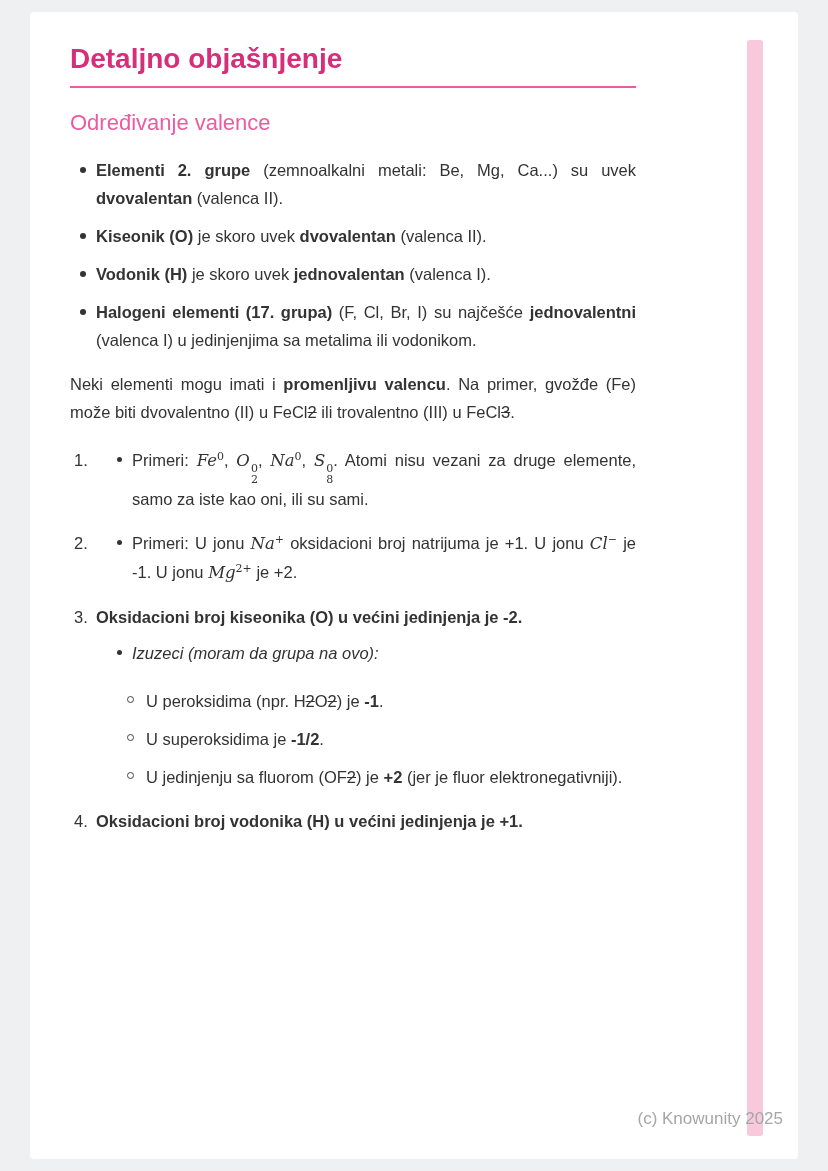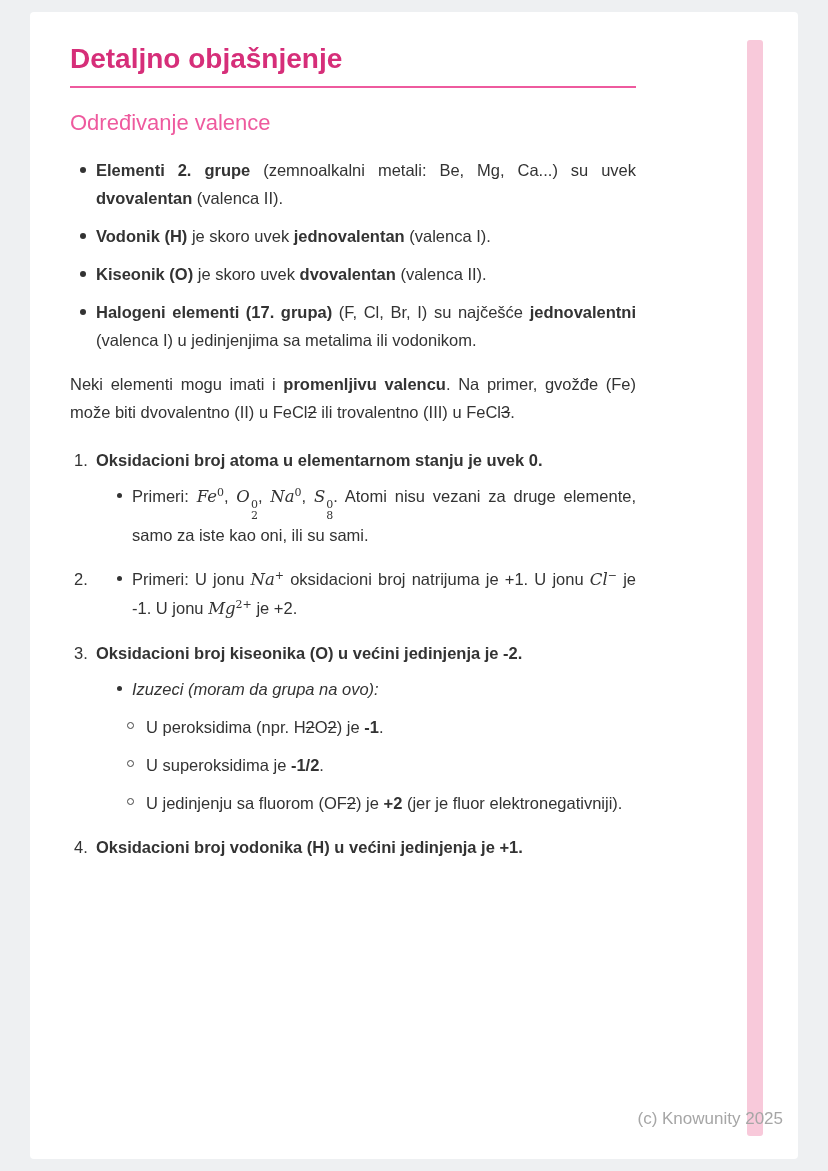--- a/index.html
+++ b/index.html
@@ -102,21 +102,21 @@
   }
   ul.sub > li::before {
     content: "";
     position: absolute; left: -15px; top: 11px;
     width: 5px; height: 5px; border-radius: 50%;
     background: var(--text, #333333);
   }
 
   ul.subsub {
     list-style: none;
-    margin: 10px 0 0;
+    margin: 20px 0 0;
     padding: 0 0 0 14px;
     font-style: normal;
   }
   ul.subsub > li {
     position: relative;
     margin-bottom: 10px;
     text-align: justify;
   }
   ul.subsub > li::before {
     content: "";
@@ -162,32 +162,31 @@
   <div class="accent-strip"></div>
 
   <div class="content">
     <h1>Detaljno objašnjenje</h1>
     <div class="title-rule"></div>
 
     <h2>Određivanje valence</h2>
 
     <ul class="bullets">
       <li><b>Elementi 2. grupe</b> (zemnoalkalni metali: Be, Mg, Ca...) su uvek <b>dvovalentan</b> (valenca II).</li>
+      <li><b>Kiseonik (O)</b> je skoro uvek <b>dvovalentan</b> (valenca II).</li>
       <li><b>Vodonik (H)</b> je skoro uvek <b>jednovalentan</b> (valenca I).</li>
-      <li><b>Kiseonik (O)</b> je skoro uvek <b>dvovalentan</b> (valenca II).</li>
       <li><b>Halogeni elementi (17. grupa)</b> (F, Cl, Br, I) su najčešće <b>jednovalentni</b> (valenca I) u jedinjenjima sa metalima ili vodonikom.</li>
     </ul>
 
     <p class="outro">Neki elementi mogu imati i <b>promenljivu valencu</b>. Na primer, gvožđe (Fe) može biti dvovalentno (II) u FeCl<s>2</s> ili trovalentno (III) u FeCl<s>3</s>.</p>
 
 
     <ol class="rules">
 
       <li>
-        <div class="rule-text">Oksidacioni broj atoma u elementarnom stanju je uvek 0.</div>
         <ul class="sub">
           <li>Primeri: <span class="math">Fe<sup>0</sup></span>, <span class="math">O<span class="ss">
                   <span>0</span>
                   <span>2</span>
                 </span></span>, <span class="math">Na<sup>0</sup></span>, <span class="math">S<span class="ss">
                   <span>0</span>
                   <span>8</span>
                 </span></span>. Atomi nisu vezani za druge elemente, samo za iste kao oni, ili su sami.</li>
         </ul>
       </li>

